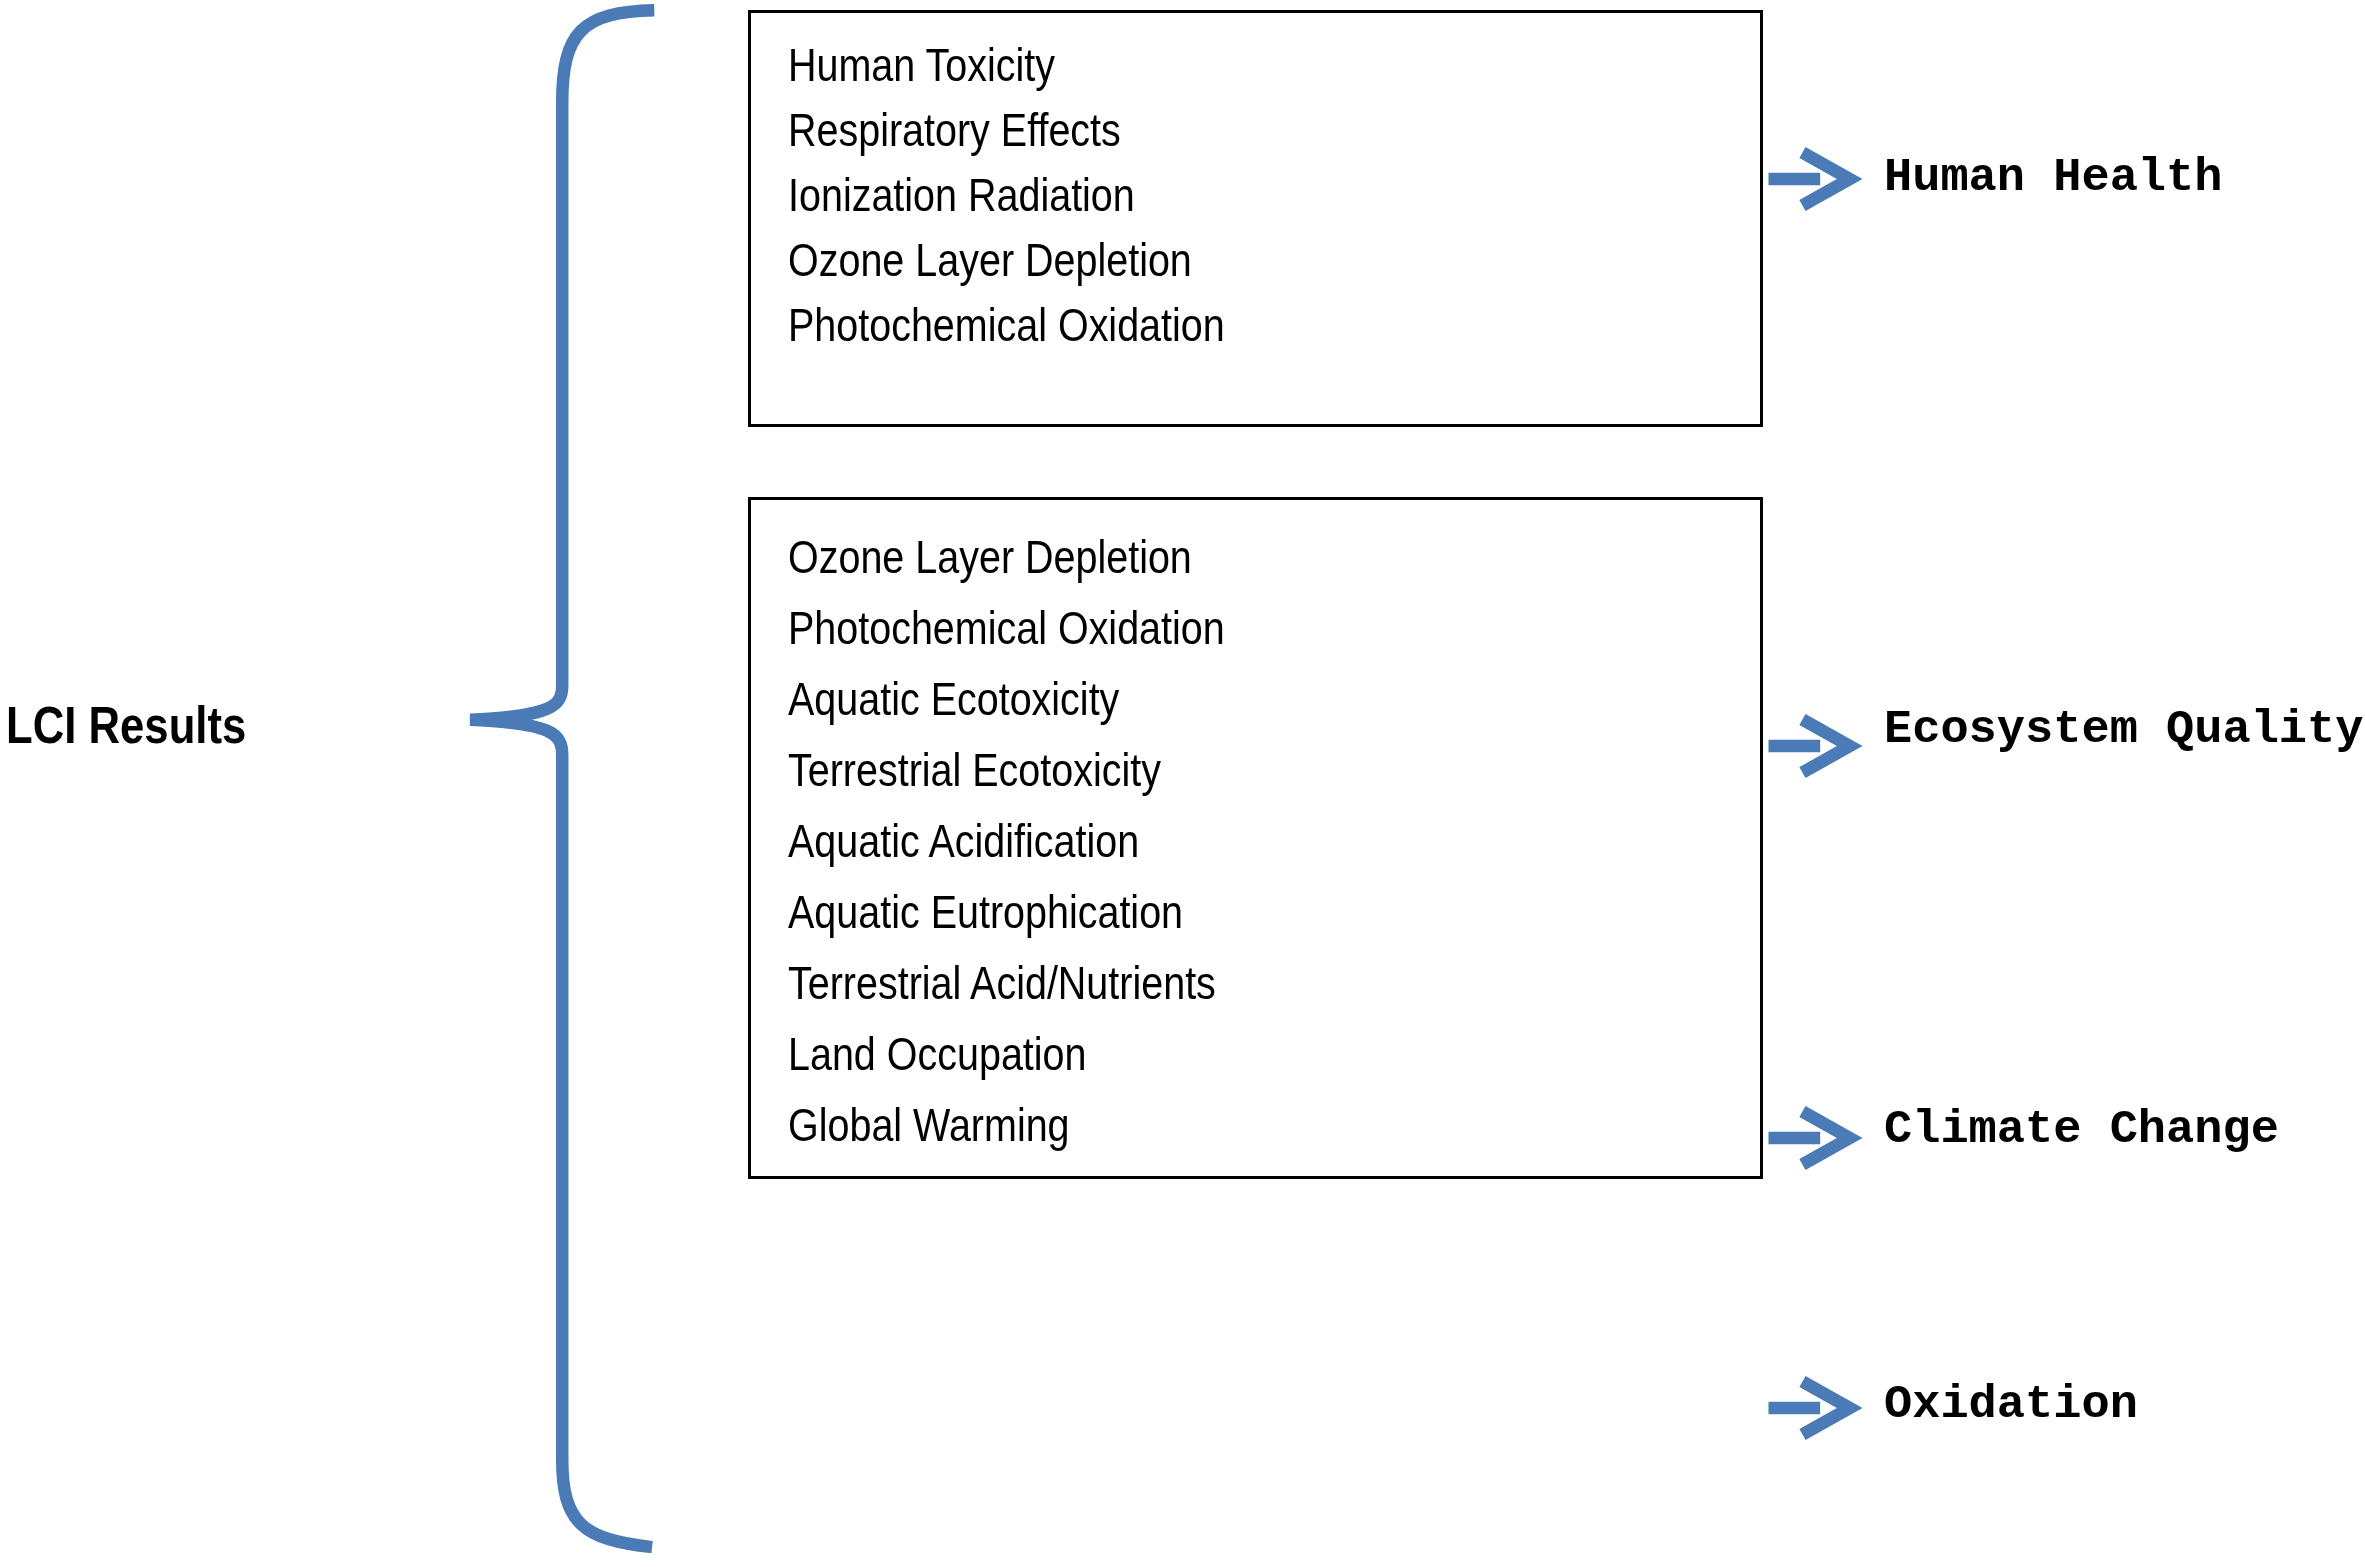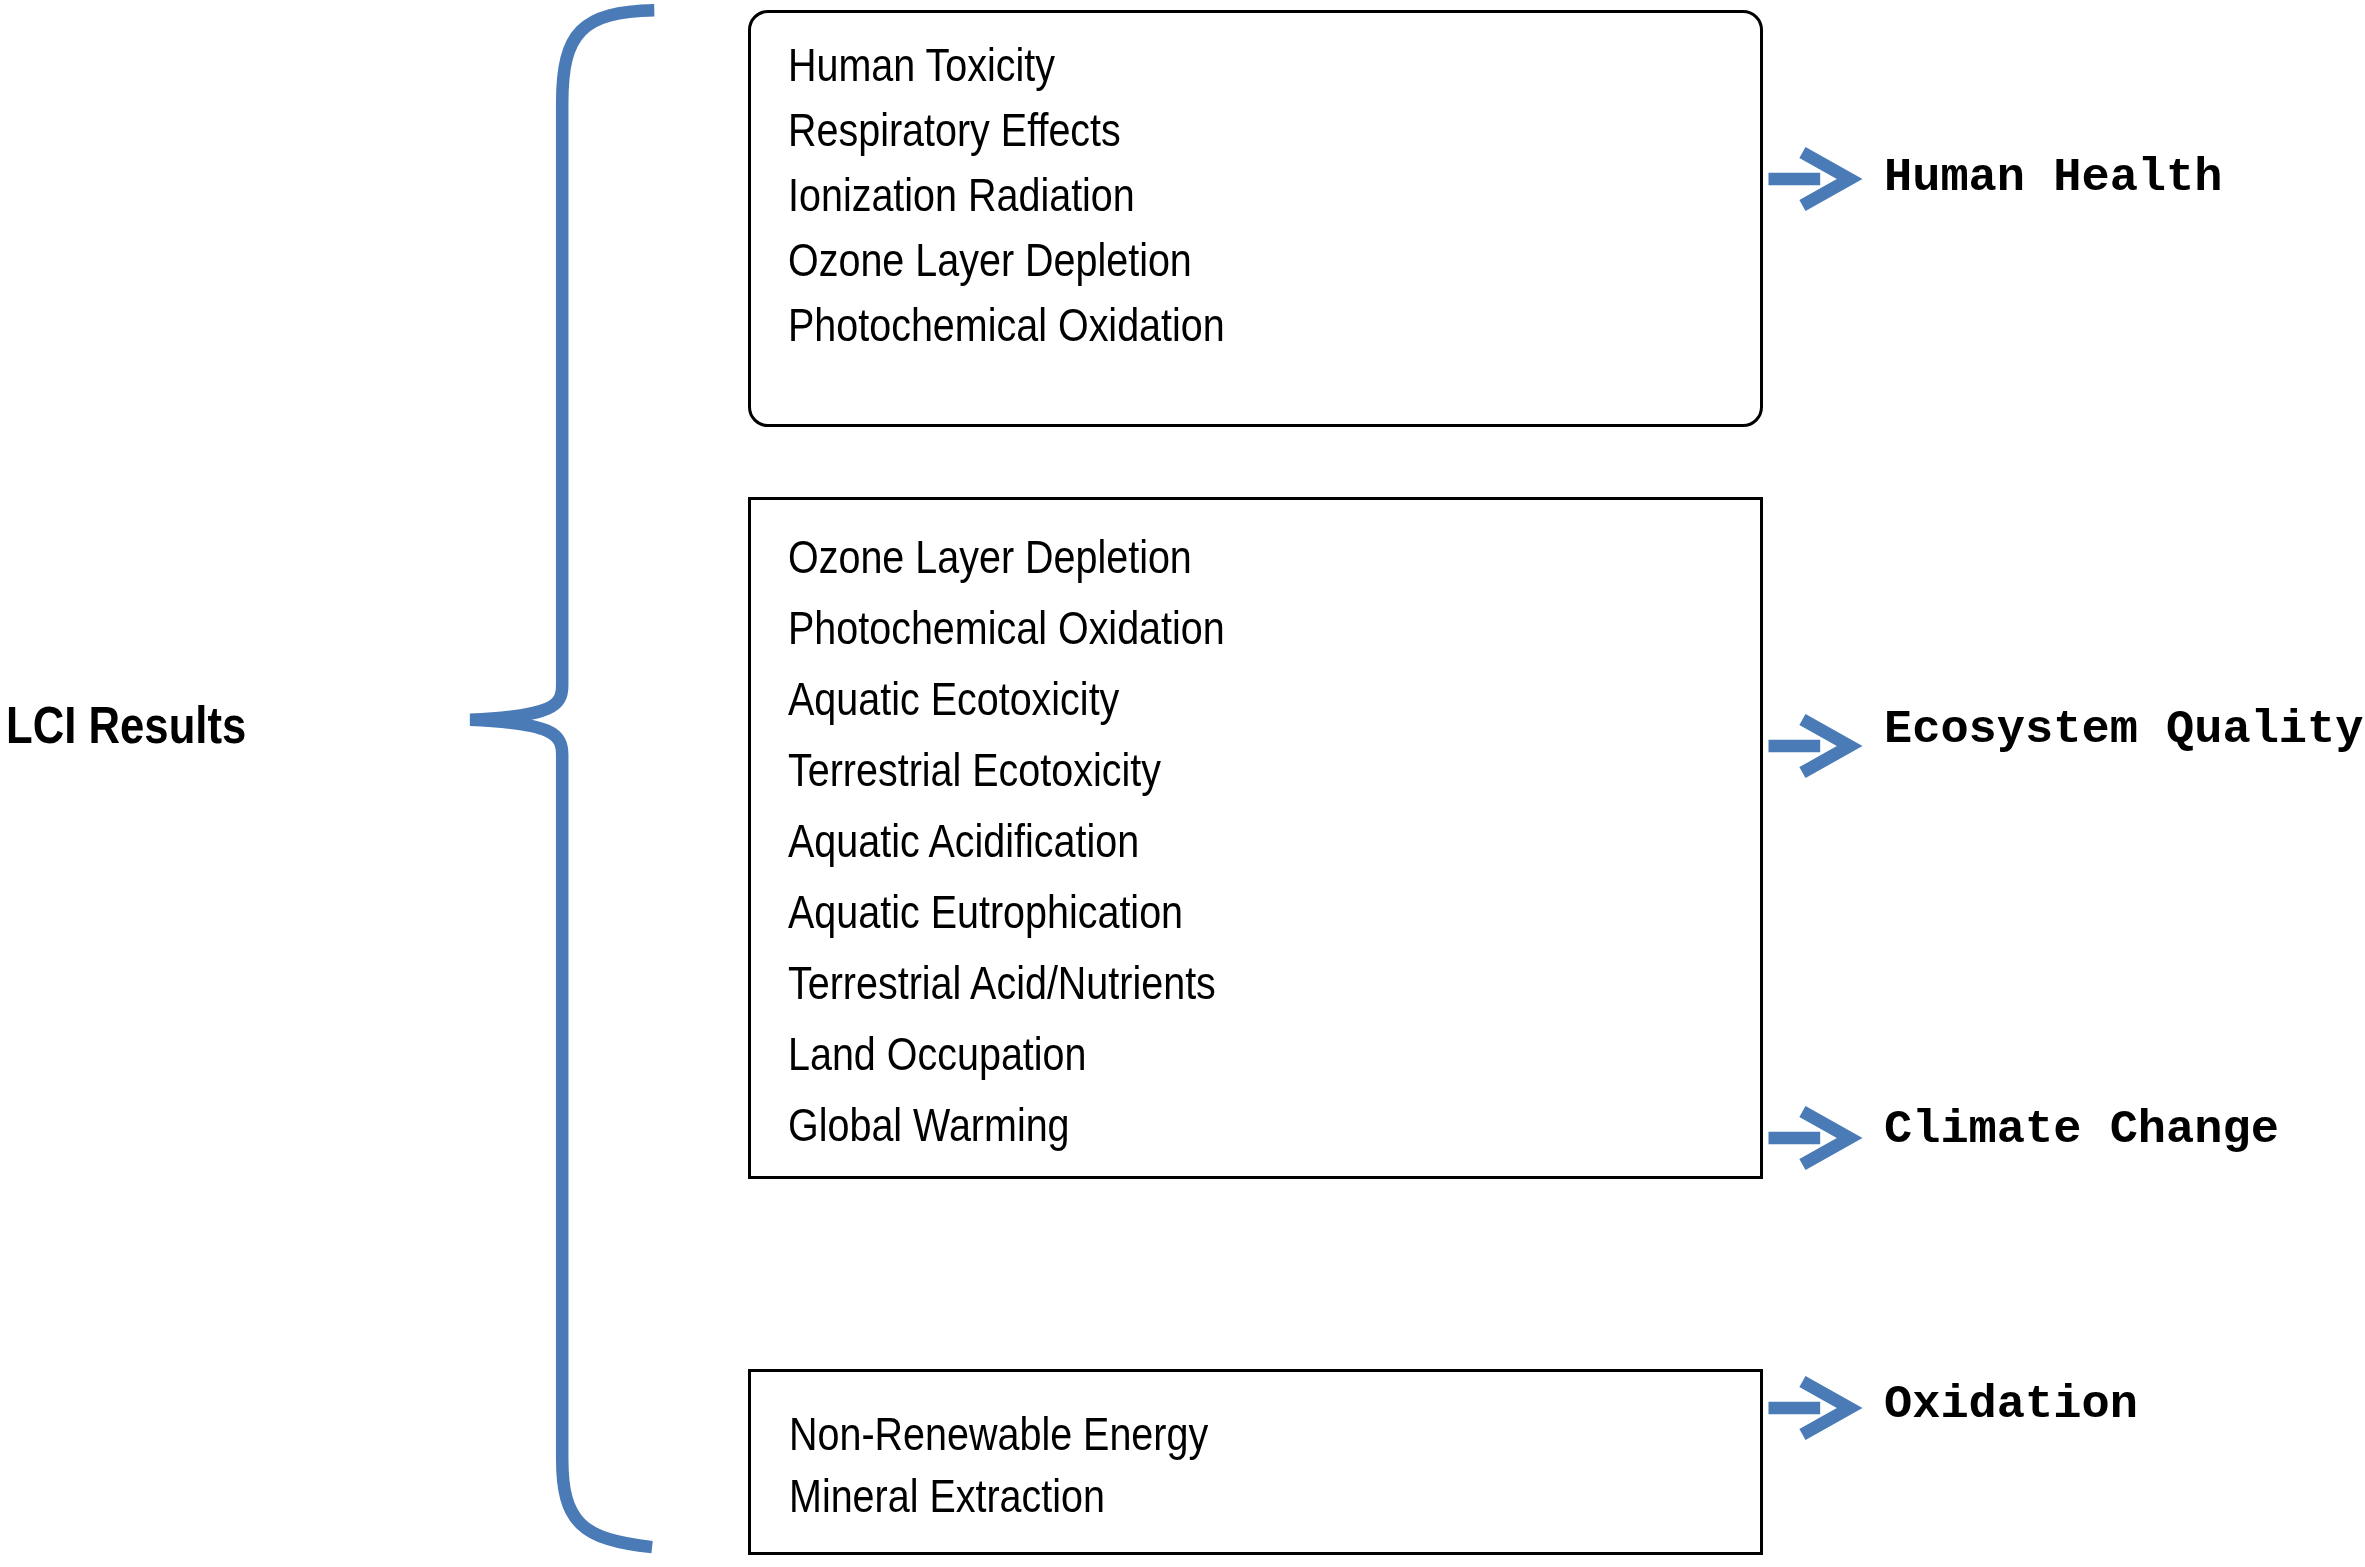--- a/index.html
+++ b/index.html
@@ -31,21 +31,21 @@
 
   
   .box {
     position: absolute;
     left: 748px;
     width: 1015px;
     border: 3.7px solid #000000;
     background: #ffffff;
     box-sizing: border-box;
   }
-  .box1 { top: 10.3px;   height: 417px; padding: 19px 7.4px 0 37px; border-radius: 20px; }
+  .box1 { top: 10.3px;   height: 417px; padding: 19px 7.4px 0 37px; }
   .box2 { top: 497px;  height: 682px; padding: 20.6px 7.4px 0 37px; }
   .box3 { top: 1369px; height: 186px; padding: 31px 7.4px 0 38px; }
   .mitems { transform: scaleX(0.84); transform-origin: 0 0; }
   .mitem { font-size: 47px; white-space: nowrap; }
   .box1 .mitem { line-height: 65px; }
   .box2 .mitem { line-height: 71px; }
   .box3 .mitem { line-height: 62px; }
 
   
   .arrow { position: absolute; left: 1767px; }
@@ -103,26 +103,20 @@
       <div class="mitem">Aquatic Ecotoxicity</div>
       <div class="mitem">Terrestrial Ecotoxicity</div>
       <div class="mitem">Aquatic Acidification</div>
       <div class="mitem">Aquatic Eutrophication</div>
       <div class="mitem">Terrestrial Acid/Nutrients</div>
       <div class="mitem">Land Occupation</div>
       <div class="mitem">Global Warming</div>
     </div>
   </div>
 
-  <div class="box box3">
-    <div class="mitems">
-      <div class="mitem">Non-Renewable Energy</div>
-      <div class="mitem">Mineral Extraction</div>
-    </div>
-  </div>
 
   <svg class="arrow a1" width="96" height="68" viewBox="0 0 130 92">
     <line x1="2" y1="46" x2="72" y2="46" stroke="#4A7BB7" stroke-width="17"></line>
     <polyline points="48,10 112,46 48,82" fill="none" stroke="#4A7BB7" stroke-width="17"></polyline>
   </svg>
   <svg class="arrow a2" width="96" height="68" viewBox="0 0 130 92">
     <line x1="2" y1="46" x2="72" y2="46" stroke="#4A7BB7" stroke-width="17"></line>
     <polyline points="48,10 112,46 48,82" fill="none" stroke="#4A7BB7" stroke-width="17"></polyline>
   </svg>
   <svg class="arrow a3" width="96" height="68" viewBox="0 0 130 92">

